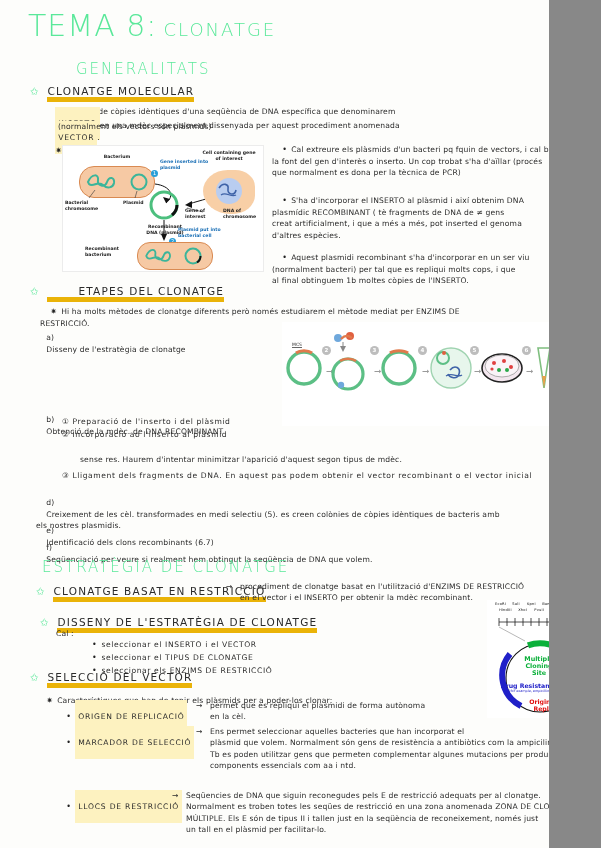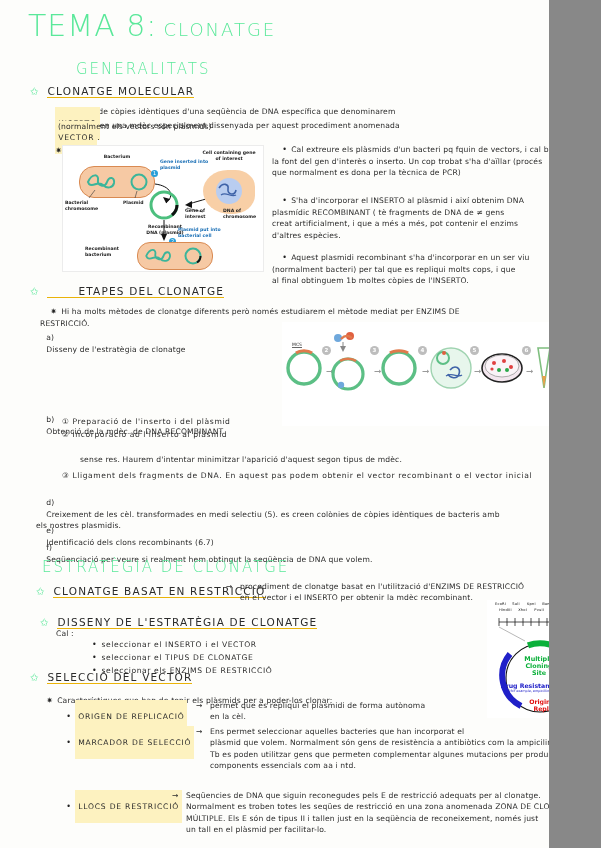--- a/index.html
+++ b/index.html
@@ -15,21 +15,21 @@
     font-size:30px;letter-spacing:1px;color:#5ae89a;
     font-weight:300;
   }
   .title .sub{font-size:18px;letter-spacing:2px;margin-left:6px;}
 
   .h2{
     position:absolute;font-size:15px;color:#5ae89a;letter-spacing:2px;font-weight:300;
   }
   .h3{
     position:absolute;font-size:10.5px;color:#2b2b2b;letter-spacing:1.2px;
-    border-bottom:1px solid #eab308;padding-bottom:0px;white-space:nowrap;
+    border-bottom:5px solid #eab308;padding-bottom:0px;white-space:nowrap;
   }
   .star{color:#5ae89a;font-size:10px;margin-right:4px;}
   .bullet{font-size:8px;color:#222;margin-right:4px;}
 
   
   .tx{
     position:absolute;font-size:7.6px;line-height:11.4px;color:#2b2b2b;
     letter-spacing:0.15px;white-space:pre-wrap;
   }
   .tx.cap{letter-spacing:0.6px;}
@@ -158,21 +158,21 @@
   </div>
 
   <div class="tx" style="left:272px;top:133px;width:328px;">
     <span class="bullet">•</span><span>Cal extreure els plàsmids d'un bacteri pq fquin de vectors, i cal buscar
 la font del gen d'interès o inserto. Un cop trobat s'ha d'aïllar (procés
 que normalment es dona per la tècnica de PCR)</span>
   </div>
   <div class="tx" style="left:272px;top:184px;width:328px;">
     <span class="bullet">•</span><span>S'ha d'incorporar el INSERTO al plàsmid i així obtenim DNA
 plasmídic RECOMBINANT ( tè fragments de DNA de ≠ gens
-creat artificialment, i que a més a més, pot contenir el enzims
+creat artificialment, i que a més a més, pot inserted el genoma
 d'altres espècies.</span>
   </div>
   <div class="tx" style="left:272px;top:241px;width:328px;">
     <span class="bullet">•</span><span>Aquest plasmidi recombinant s'ha d'incorporar en un ser viu
 (normalment bacteri) per tal que es repliqui molts cops, i que
 al final obtinguem 1b moltes còpies de l'INSERTO.</span>
   </div>
 
   <div style="position:absolute;left:30px;top:280px;">
     <span class="star">✩</span>

